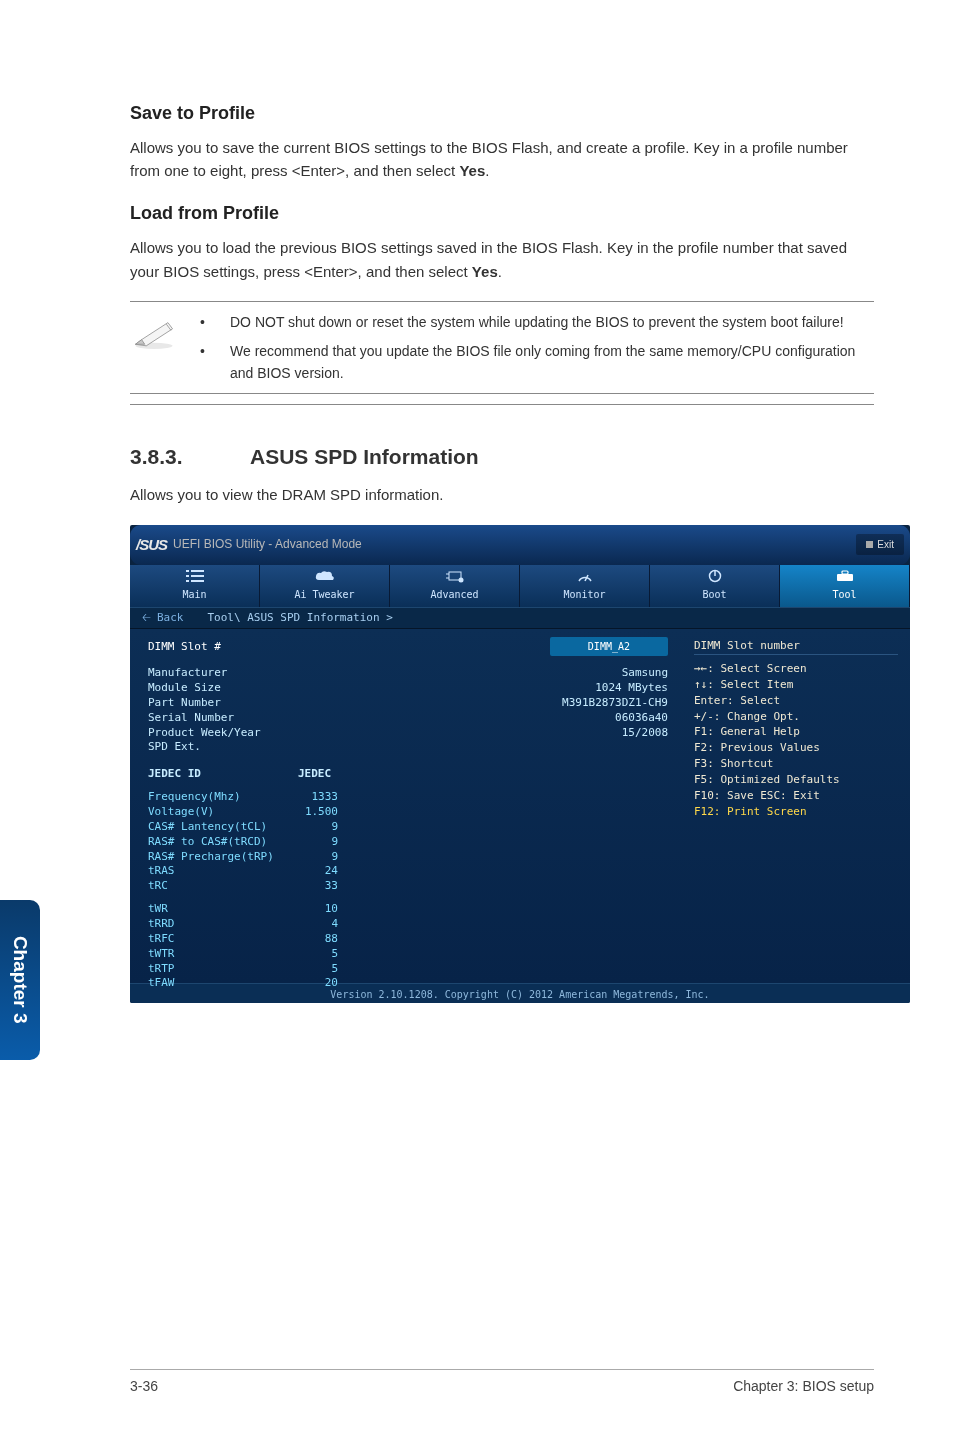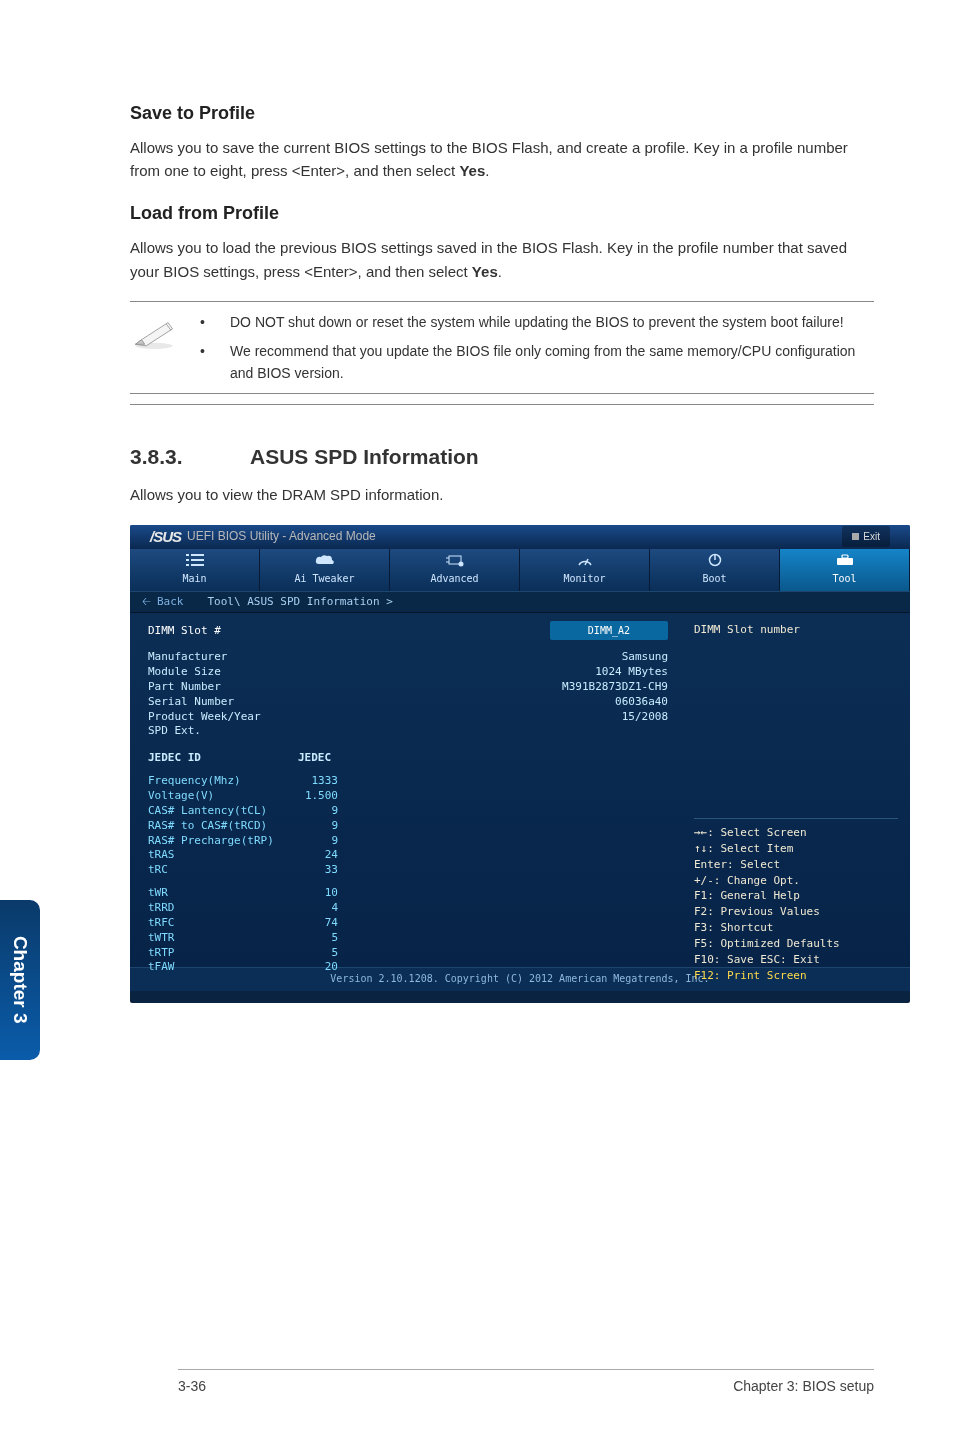--- a/index.html
+++ b/index.html
@@ -71,27 +71,28 @@
     background: linear-gradient(#0a2340, #0a2340);
     border-radius: 2px;
     position: relative;
     font-family: "Lucida Console", Consolas, monospace;
     font-size: 11px;
     color: #c0deff;
     overflow: hidden;
     margin-top: 8px;
   }
   .bios-header {
-    height: 24px;
+    height: 40px;
     background: linear-gradient(#1a4a8a, #0a2850);
     display: flex;
     align-items: center;
     justify-content: space-between;
-    padding: 0 20px;
+    padding: 0 6px;
     font-family: Arial, sans-serif;
+    border-radius: 11px;
   }
   .bios-header-left {
     display: flex;
     align-items: center;
     gap: 6px;
     color: #b8b8b8;
     font-size: 12px;
   }
   .asus-logo {
     font-style: italic;
@@ -198,21 +199,20 @@
   .timing-row {
     display:flex;
     line-height: 1.35;
   }
   .timing-row .k { width: 150px; color:#7fdcff; }
   .timing-row .v { width: 40px; text-align:right; color:#7fdcff; }
 
   .right-caption {
     color:#efe8d2;
     font-size: 11px;
-    margin-bottom: 180px;
   }
   .right-hr {
     border-top: 1px solid #2a5480;
     margin: 0 0 6px 0;
   }
   .help-line { color:#efe8d2; font-size:11px; line-height: 1.45; }
   .help-line.yellow { color: #ffd94a; }
 
   .bios-footer {
     height: 24px;
@@ -253,21 +253,20 @@
     position: absolute;
     bottom: 40px;
     left: 130px;
     right: 80px;
     border-top: 1px solid #aaa;
     display:flex;
     justify-content: space-between;
     font-size: 14px;
     padding-top: 6px;
     color:#444;
-    margin-left:48px;
   }
 
   
   .pencil-svg { width: 48px; height: 34px; }
 </style>
 </head>
 <body>
 
 <div class="page">
 
@@ -459,21 +458,21 @@
         <div class="timing-row">
             <span class="k">tWR</span>
             <span class="v">10</span>
           </div>
         <div class="timing-row">
             <span class="k">tRRD</span>
             <span class="v">4</span>
           </div>
         <div class="timing-row">
             <span class="k">tRFC</span>
-            <span class="v">74</span>
+            <span class="v">88</span>
           </div>
         <div class="timing-row">
             <span class="k">tWTR</span>
             <span class="v">5</span>
           </div>
         <div class="timing-row">
             <span class="k">tRTP</span>
             <span class="v">5</span>
           </div>
         <div class="timing-row">

